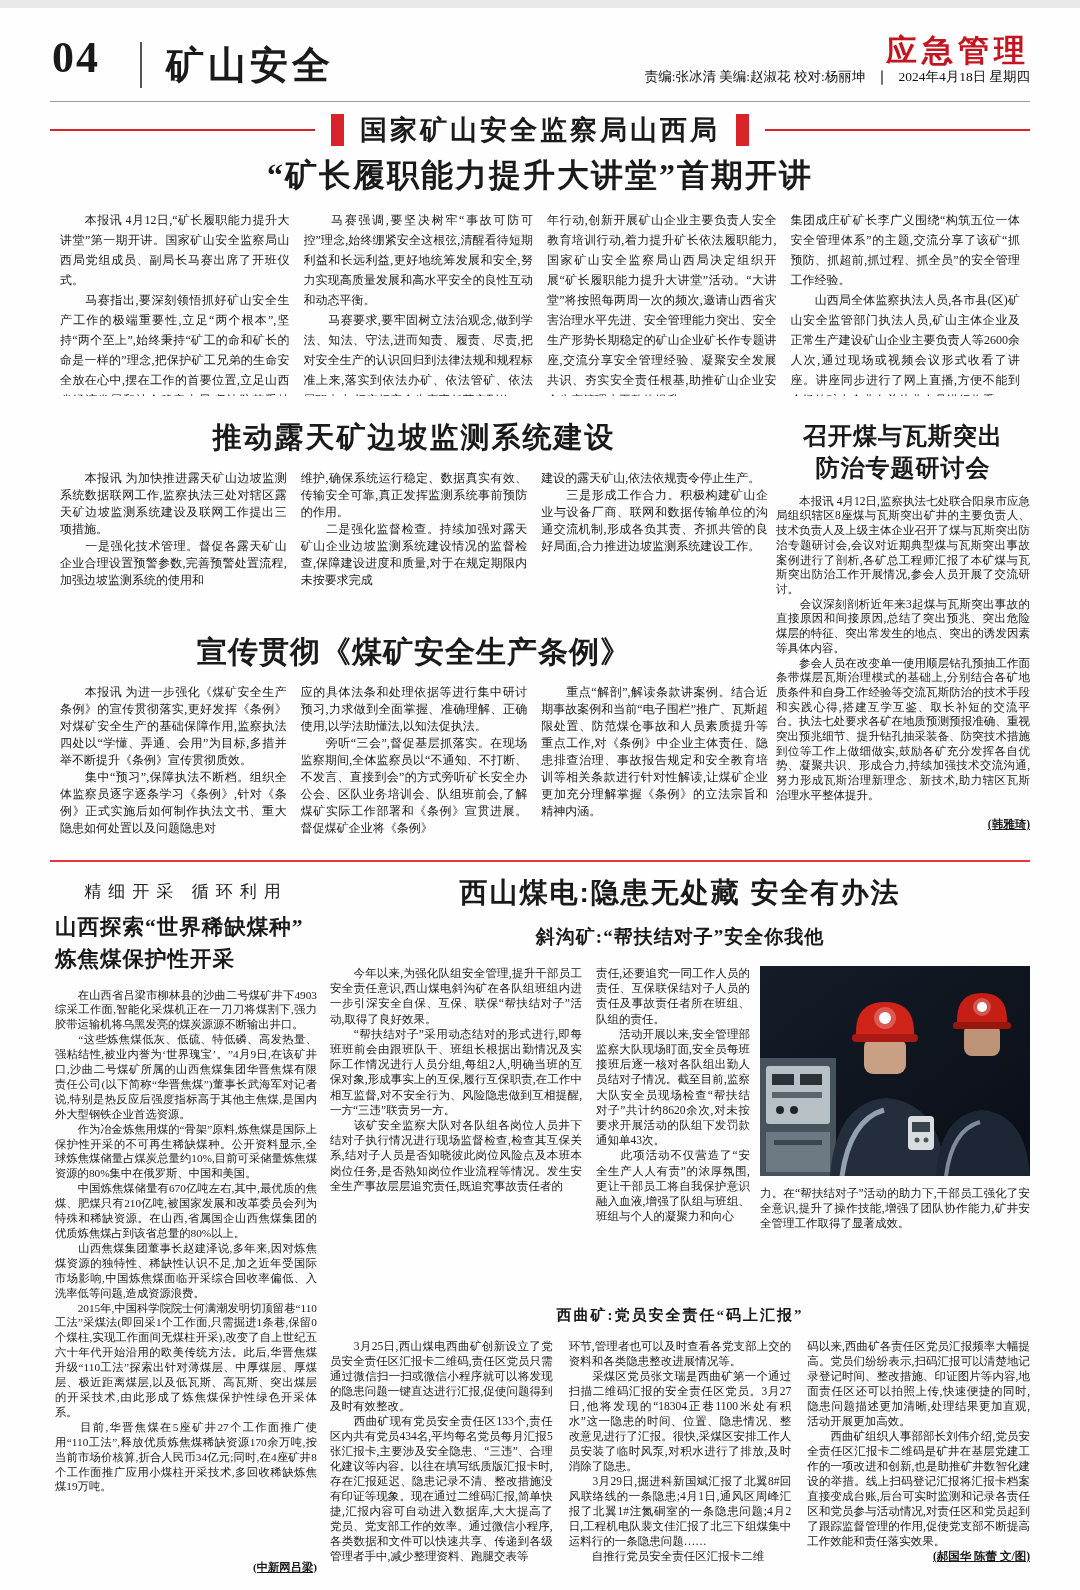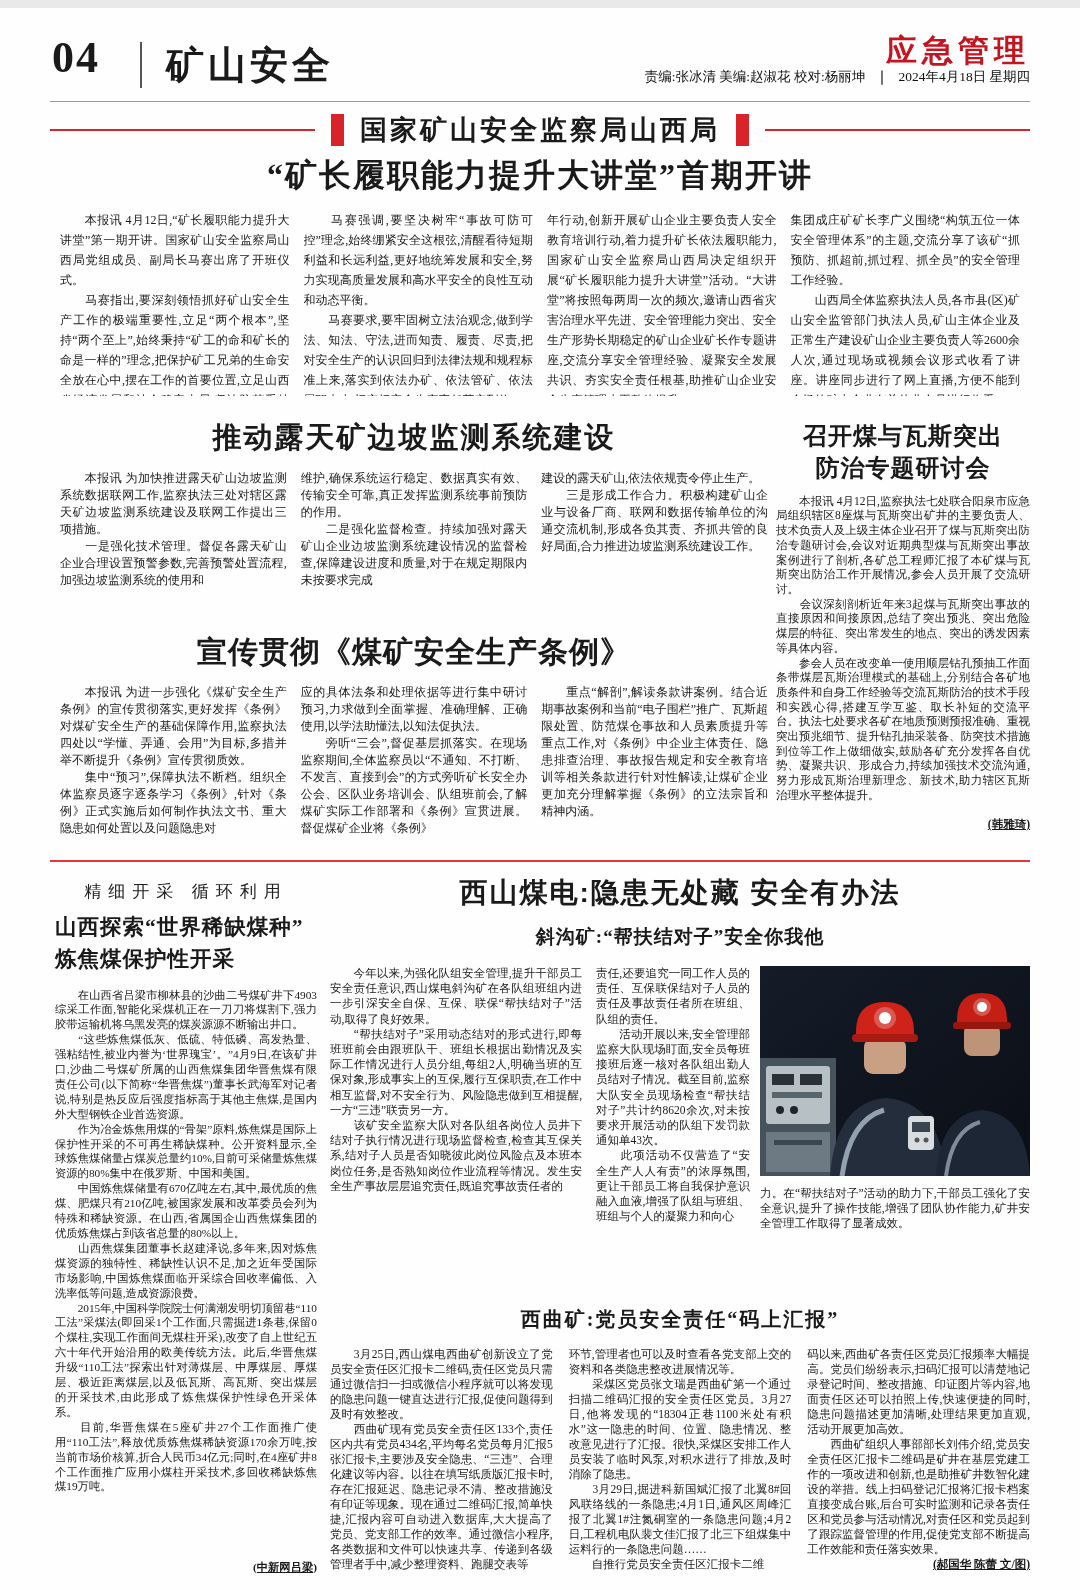--- a/index.html
+++ b/index.html
@@ -55,21 +55,21 @@
   .a6{top:866px;left:330px;width:700px;}
   .a6 .h6{font-size:28px;font-weight:700;font-family:"Liberation Sans",sans-serif;text-align:center;letter-spacing:2px;}
   .a6 .sub6{font-size:19px;font-weight:700;text-align:center;margin-top:12px;letter-spacing:1px;}
   .a6zone{position:relative;margin-top:16px;height:356px;font-size:11.5px;line-height:15.2px;}
   .a6zone .c1{position:absolute;left:0;top:0;width:252px;height:348px;}
   .a6zone .c2{position:absolute;left:266px;top:0;width:154px;height:352px;}
   .a6zone .photo{position:absolute;left:430px;top:0;width:270px;height:210px;box-shadow:0 0 0 1px #444 inset;}
   .a6zone .c3{position:absolute;left:430px;top:220px;width:270px;height:112px;}
   
   .a7{top:1298px;left:330px;width:700px;}
-  .a7 h2{font-size:20px;font-weight:700;text-align:center;letter-spacing:2px;}
+  .a7 h2{font-size:15px;font-weight:700;text-align:center;letter-spacing:2px;}
   .a7 .cols{display:flex;gap:16px;margin-top:14px;height:252px;font-size:11.5px;line-height:15px;}
   .a7 .col{flex:1;}
   .a7 .byline{font-size:11.5px;}
 </style>
 </head>
 <body>
 
 <div class="page">
 
   <div class="abs pagenum">04</div>

